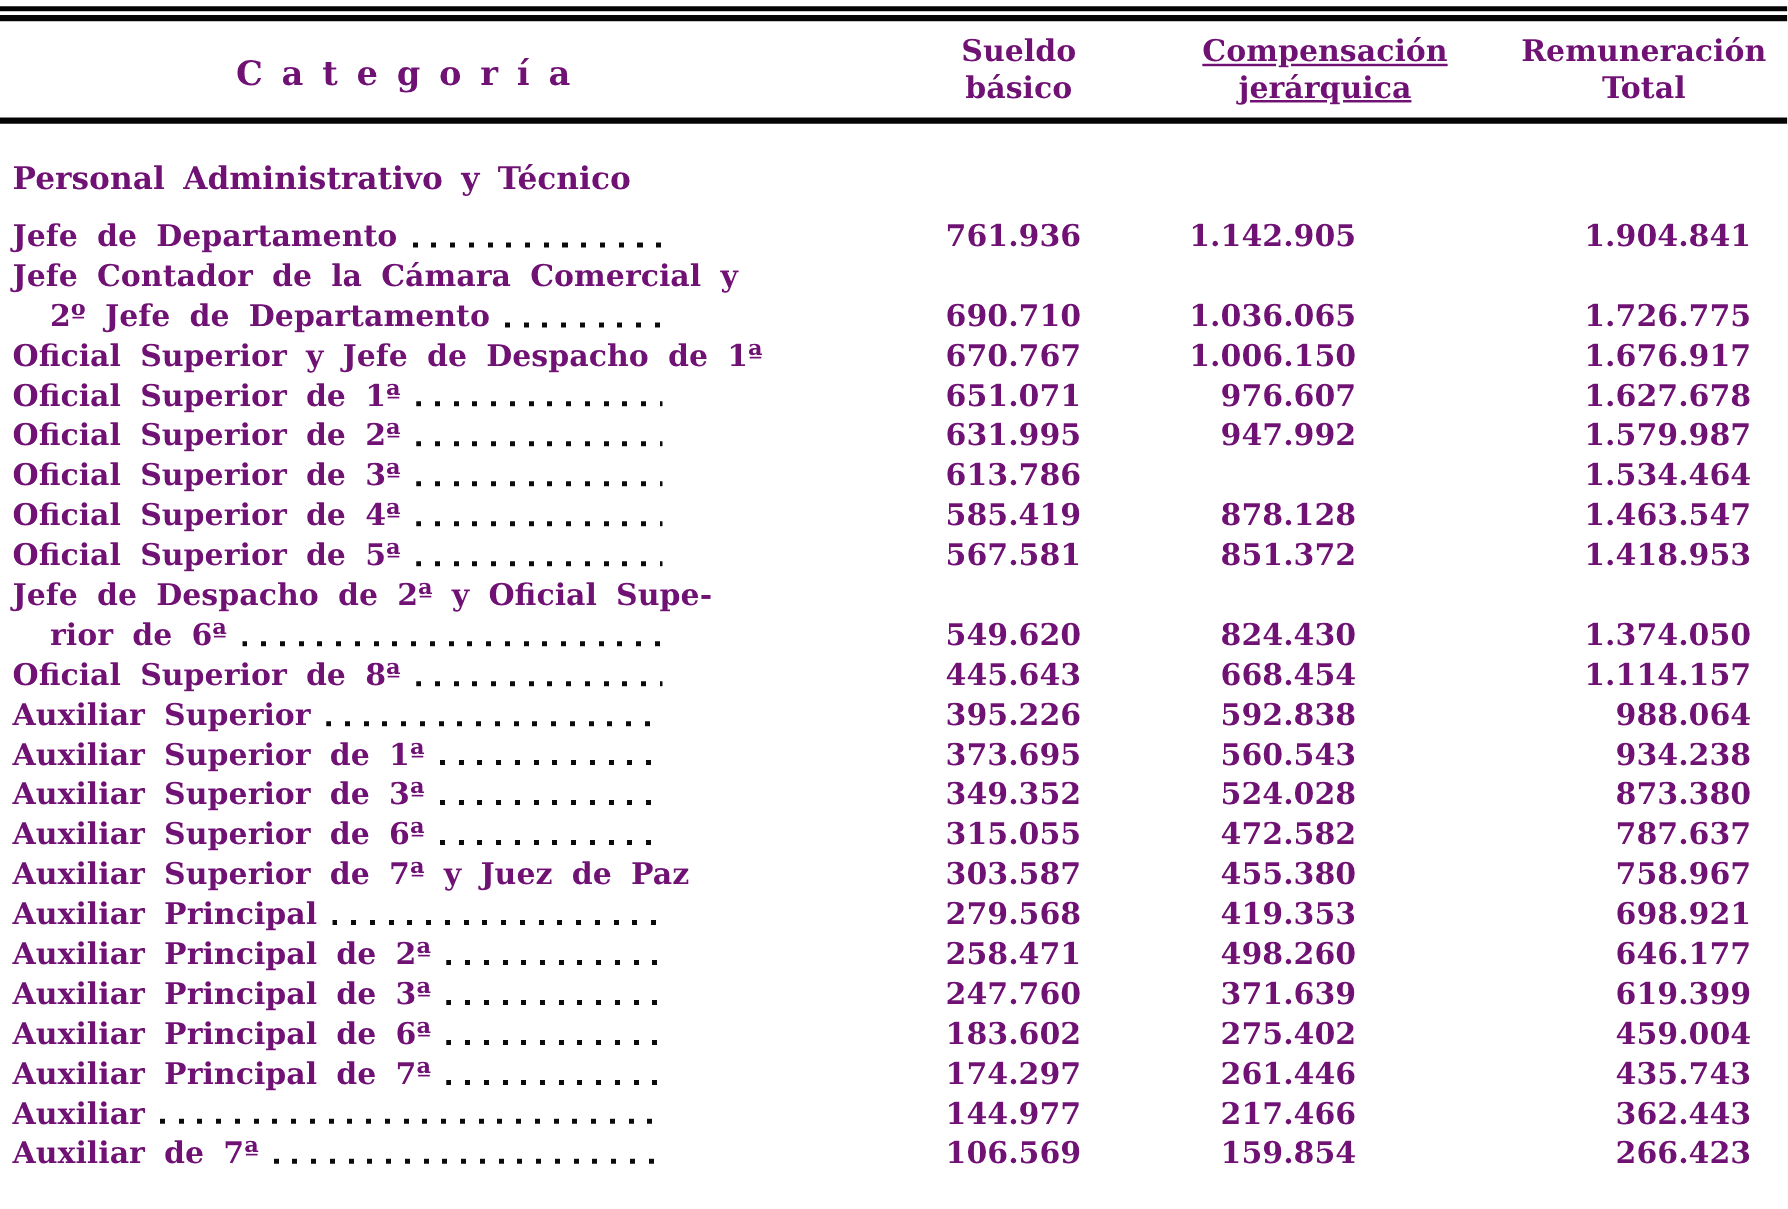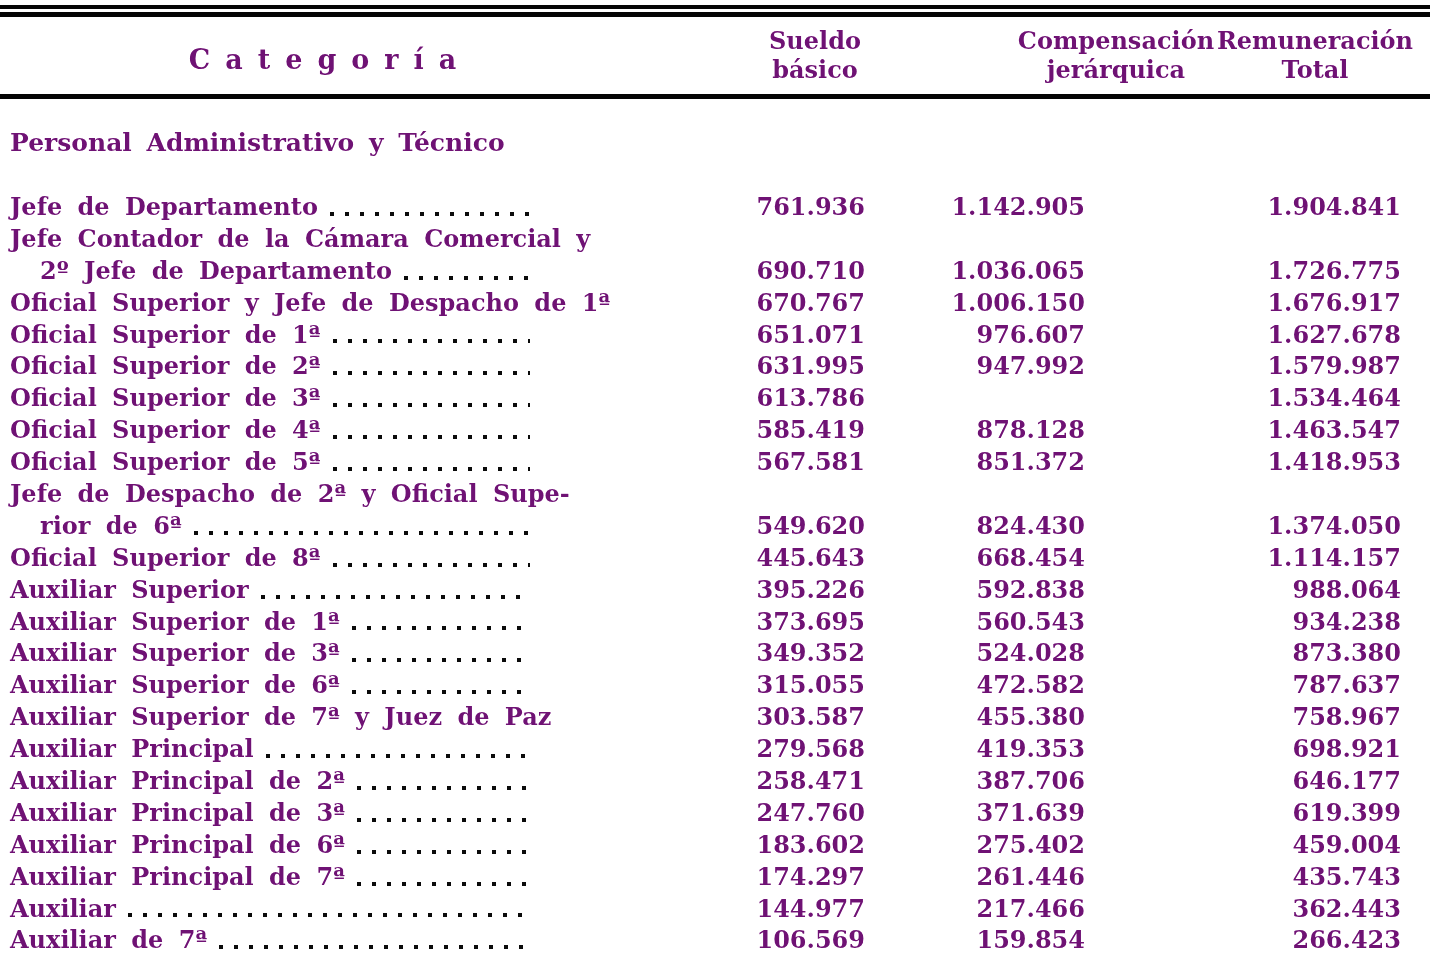--- a/index.html
+++ b/index.html
@@ -18,29 +18,29 @@
   .cat-head {
     position:absolute; left:40px; top:44px; width:580px;
     text-align:center; font-size:27px; font-weight:700; letter-spacing:15px;
     white-space:nowrap;
   }
   .col-head {
     position:absolute; top:26px; text-align:center;
     font-weight:700; font-size:24px; line-height:29px; white-space:nowrap;
   }
   .col-head-1 { left:715px;  width:200px;text-align:center; }
-  .col-head-2 { left:986px;  width:260px; }
+  .col-head-2 { left:930px;  width:260px;text-decoration:underline; }
   .col-head-3 { left:1190px; width:250px; }
 
   .section-title {
     position:absolute; left:10px; top:128px;
     font-size:25px; font-weight:700; word-spacing:6px; white-space:nowrap;
   }
 
-  .rows { position:absolute; left:0; top:191px; width:1286px; }
+  .rows { position:absolute; left:0; top:173px; width:1286px; }
   .row-line { position:relative; height:31.9px; font-size:24px; }
   .cat-cell {
     position:absolute; left:10px; right:750px; top:0; bottom:0;
     display:flex; align-items:baseline;
   }
   .cat-text { white-space:nowrap; font-weight:600; word-spacing:7px; line-height:31.9px; }
   .cat-text.indent { padding-left:30px; }
   .leader {
     flex:1 1 auto; height:4px; align-self:flex-end;
     margin:0 6px 7px 12px; min-width:0;
@@ -237,21 +237,21 @@
         <span class="num num-1">279.568</span>
         <span class="num num-2">419.353</span>
         <span class="num num-3">698.921</span>
       </div>
       <div class="row-line">
         <div class="cat-cell">
           <span class="cat-text">Auxiliar Principal de 2ª</span>
           <span class="leader"></span>
         </div>
         <span class="num num-1">258.471</span>
-        <span class="num num-2">387.706</span>
+        <span class="num num-2">498.260</span>
         <span class="num num-3">646.177</span>
       </div>
       <div class="row-line">
         <div class="cat-cell">
           <span class="cat-text">Auxiliar Principal de 3ª</span>
           <span class="leader"></span>
         </div>
         <span class="num num-1">247.760</span>
         <span class="num num-2">371.639</span>
         <span class="num num-3">619.399</span>

